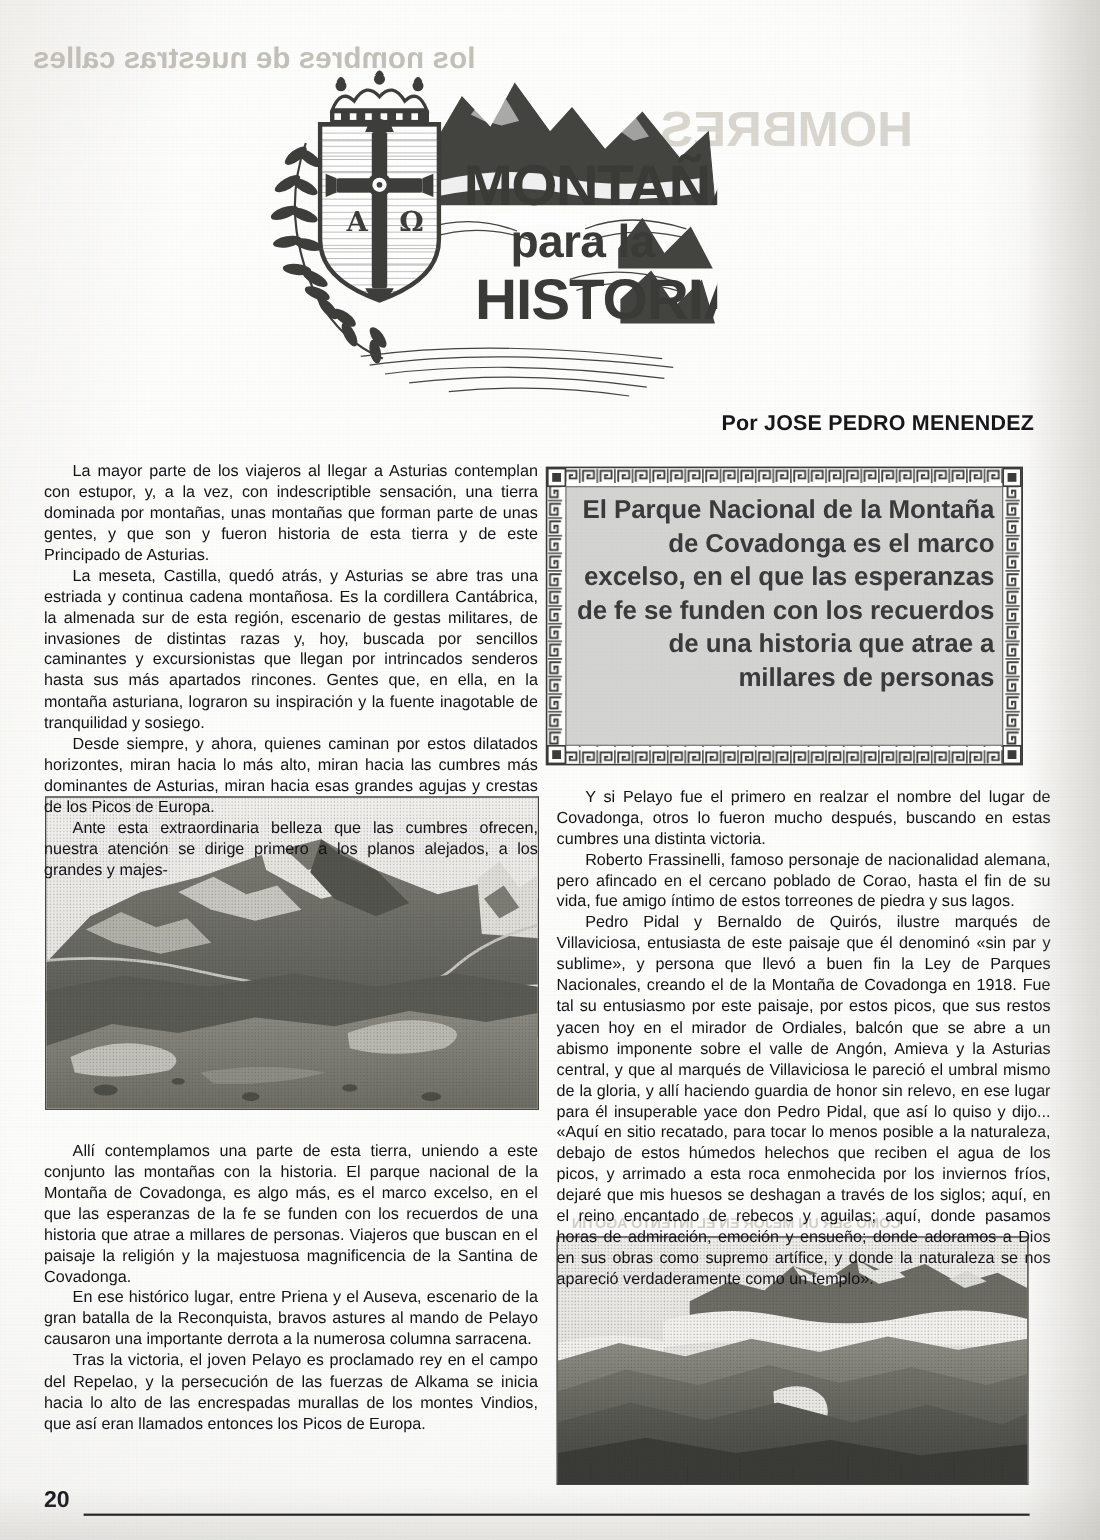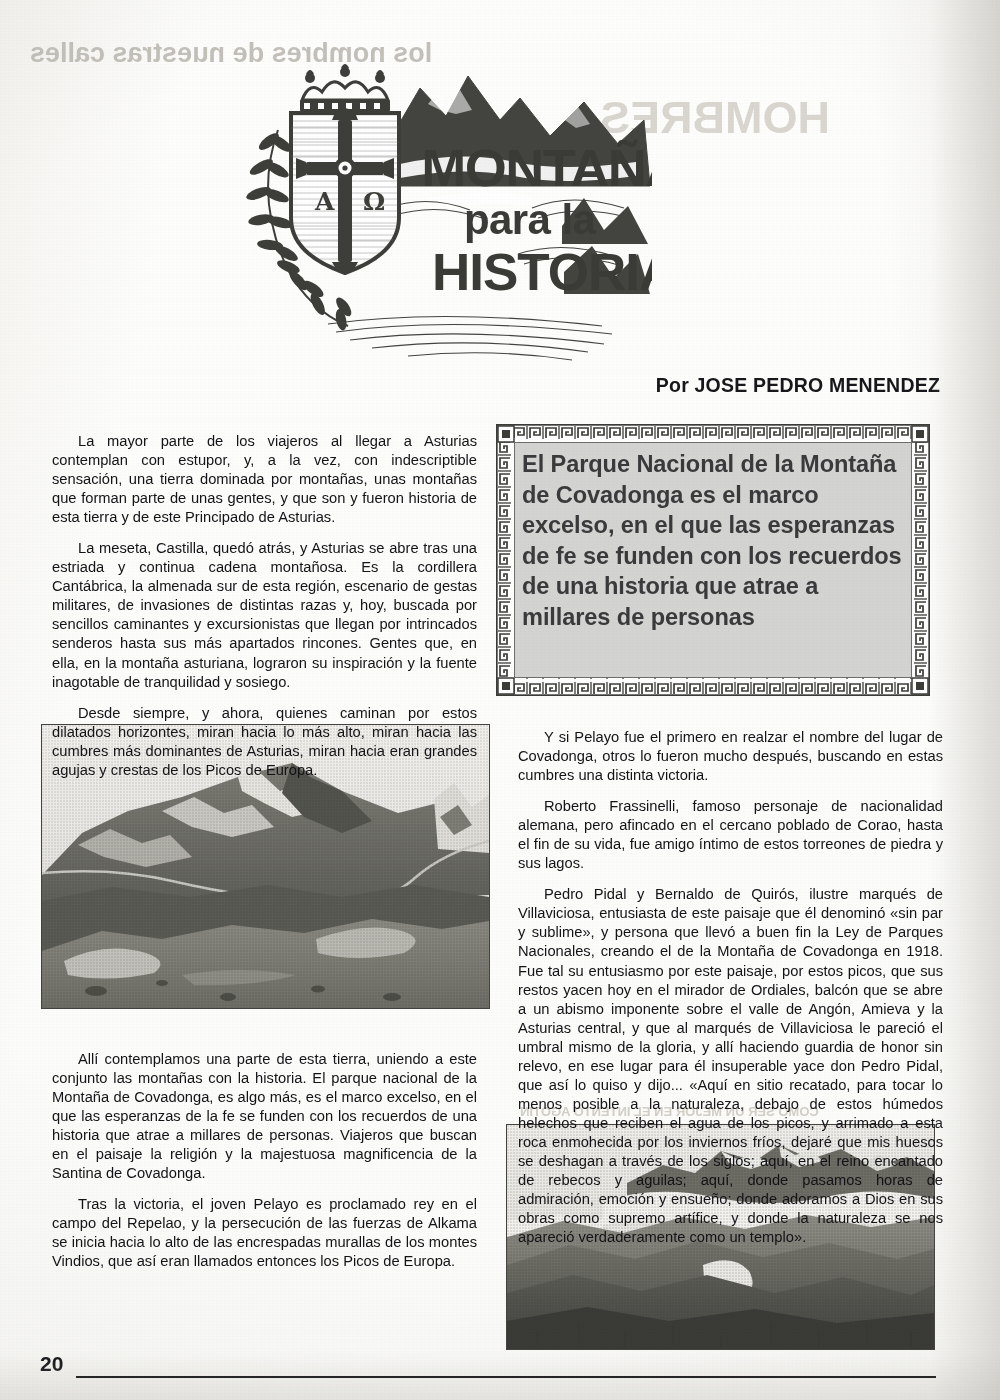--- a/index.html
+++ b/index.html
@@ -108,21 +108,21 @@
   
   .col {
     position: absolute;
     width: 449px;
     z-index: 12;
   }
   #col-left  { left: 40px;  top: 420px; }
   #col-right { left: 506px; top: 716px; }
 
   .col p {
-    margin: 12px;
+    margin: 0;
     font-size: 14.7px;
     line-height: 19.05px;
     color: #131216;
     text-align: justify;
     text-indent: 26px;
     hyphens: manual;
   }
   .col p.cont { text-indent: 0; }
 
   
@@ -142,20 +142,21 @@
     inset: 0;
     pointer-events: none;
   }
   #pullquote .quote-inner {
     position: relative;
     margin: 19px 22px;
     height: calc(100% - 38px);
     display: flex;
     align-items: flex-start;
     z-index: 2;
+    text-align: right;
   }
   #pullquote .quote-text {
     font-size: 23.6px;
     line-height: 30.6px;
     font-weight: bold;
     color: #3a3a3c;
     letter-spacing: -.1px;
     margin-top: 2px;
   }
 
@@ -338,21 +339,22 @@
         <path d="M176,298 Q260,290 340,302"></path>
       </g>
     </svg>
   </div>
 
   <div id="byline">Por JOSE PEDRO MENENDEZ</div>
 
   <div class="col" id="col-left">
     <p>La mayor parte de los viajeros al llegar a Asturias contemplan con estupor, y, a la vez, con indescriptible sensación, una tierra dominada por montañas, unas montañas que forman parte de unas gentes, y que son y fueron historia de esta tierra y de este Principado de Asturias.</p>
     <p>La meseta, Castilla, quedó atrás, y Asturias se abre tras una estriada y continua cadena montañosa. Es la cordillera Cantábrica, la almenada sur de esta región, escenario de gestas militares, de invasiones de distintas razas y, hoy, buscada por sencillos caminantes y excursionistas que llegan por intrincados senderos hasta sus más apartados rincones. Gentes que, en ella, en la montaña asturiana, lograron su inspiración y la fuente inagotable de tranquilidad y sosiego.</p>
-    <p>Desde siempre, y ahora, quienes caminan por estos dilatados horizontes, miran hacia lo más alto, miran hacia las cumbres más dominantes de Asturias, miran hacia eran grandes agujas y crestas de los Picos de Europa.</p>
+    <p>Desde siempre, y ahora, quienes caminan por estos dilatados horizontes, miran hacia lo más alto, miran hacia las cumbres más dominantes de Asturias, miran hacia esas grandes agujas y crestas de los Picos de Europa.</p>
+    <p>Ante esta extraordinaria belleza que las cumbres ofrecen, nuestra atención se dirige primero a los planos alejados, a los grandes y majes-</p>
   </div>
 
   <div id="pullquote">
     <svg class="meander-frame" viewBox="0 0 434 272" preserveAspectRatio="none" xmlns="http://www.w3.org/2000/svg">
       <defs>
 
         <pattern id="meanderH" width="16" height="16" patternUnits="userSpaceOnUse">
           <rect width="16" height="16" fill="#ffffff"></rect>
           <path d="M2,14 V4 H12 V11 H6 V8 H9" fill="none" stroke="#3b3b37" stroke-width="1.7"></path>
           <path d="M15,2 V15" stroke="#3b3b37" stroke-width="1.3"></path>
@@ -515,20 +517,21 @@
         <path d="M312,208 v14"></path>
           <path d="M360,200 v20"></path>
           <path d="M404,206 v16"></path>
       </g>
       <rect width="427" height="224" fill="url(#halftone2)"></rect>
     </svg>
   </div>
 
   <div class="col" id="col-left-2" style="left:40px; top:1038px;">
     <p>Allí contemplamos una parte de esta tierra, uniendo a este conjunto las montañas con la historia. El parque nacional de la Montaña de Covadonga, es algo más, es el marco excelso, en el que las esperanzas de la fe se funden con los recuerdos de una historia que atrae a millares de personas. Viajeros que buscan en el paisaje la religión y la majestuosa magnificencia de la Santina de Covadonga.</p>
+    <p>En ese histórico lugar, entre Priena y el Auseva, escenario de la gran batalla de la Reconquista, bravos astures al mando de Pelayo causaron una importante derrota a la numerosa columna sarracena.</p>
     <p>Tras la victoria, el joven Pelayo es proclamado rey en el campo del Repelao, y la persecución de las fuerzas de Alkama se inicia hacia lo alto de las encrespadas murallas de los montes Vindios, que así eran llamados entonces los Picos de Europa.</p>
   </div>
 
   <div class="bleed-small" style="left:120px; top:988px; font-size:15px; color:#cac7bf; font-weight:bold;">NOSKIFI.A  padre de</div>
   <div class="bleed-small" style="left:520px; top:1104px; font-size:13px; color:#d2cfc7; font-weight:bold;">COMO SER UN MEJOR EN EL INTENTO AGOTIN</div>
 
   <div id="page-number">20</div>
   <div id="footer-rule"></div>
 
   <div class="edge-shadow-r"></div>

